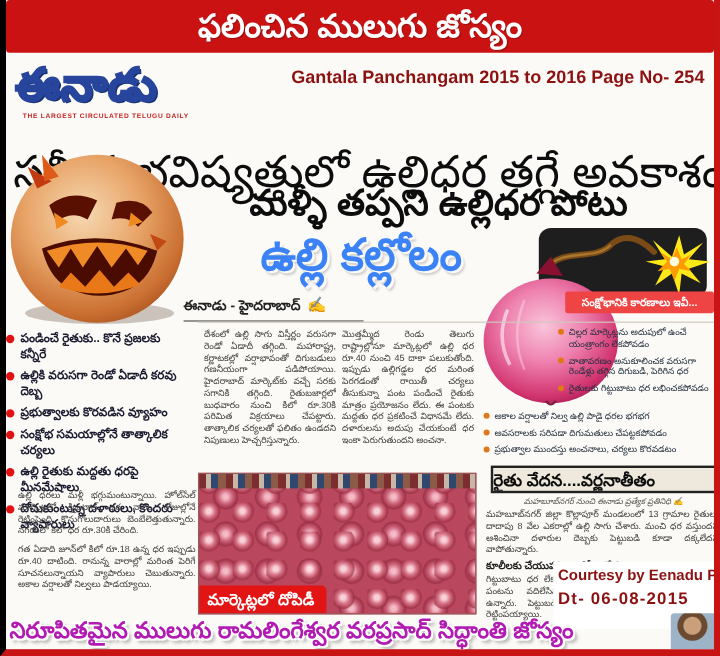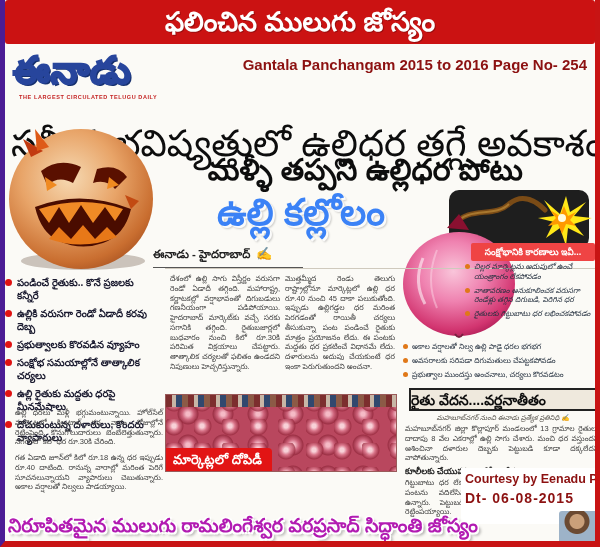--- a/index.html
+++ b/index.html
@@ -1,21 +1,21 @@
 <!DOCTYPE html>
 <html><head>
 <meta charset="utf-8">
 <style>
   * { margin:0; padding:0; box-sizing:border-box; }
   html,body { background:#888; }
   body { font-family:"Liberation Sans", sans-serif; }
   .page {
     position:relative; width:600px; height:547px; margin:0 auto;
     background:#fbfaf6; overflow:hidden;
-    border-left:5px solid #4c1d95; border-right:5px solid #c81414; border-bottom:6px solid #c81414;padding-left:44px;
+    border-left:5px solid #000000; border-right:5px solid #c81414; border-bottom:6px solid #c81414;padding-left:44px;
   }
   
   .banner { position:absolute; left:0; top:0; width:590px; height:44px; background:#cb1212; border-radius:3px; }
   .banner .t { width:100%; text-align:center; line-height:44px; color:#fff; font-weight:bold; font-size:27px;
                text-shadow:1px 1px 0 rgba(0,0,0,.25); white-space:nowrap; }
   
   .logo { position:absolute; left:8px; top:50px; font-size:37px; font-weight:bold; letter-spacing:1px;
           color:#e9efff; -webkit-text-stroke:2.2px #27459c; text-shadow:2px 2px 0 #16306e; white-space:nowrap; }
   .tagline { position:absolute; left:14px; top:94px; font-size:5.5px; font-weight:bold; color:#c42222; letter-spacing:.6px; white-space:nowrap; }
   .gantala { position:absolute; right:8px; top:56px; font-size:15px; font-weight:bold; color:#8c1111; white-space:nowrap; }
@@ -34,34 +34,34 @@
   .lcol { position:absolute; left:0; top:276px; width:152px; }
   .bullet { display:flex; margin-bottom:5px; }
   .bullet .dot { flex:0 0 7px; width:7px; height:7px; border-radius:50%; background:#e01212; margin:3px 5px 0 0; }
   .bullet .txt { font-size:10px; font-weight:bold; color:#1b1b30; line-height:1.3; }
   .tiny { font-size:7.5px; color:#3d3d3d; line-height:1.3; text-align:justify; }
   .lpara { position:absolute; left:10px; top:408px; width:148px; }
   .lpara p { margin-bottom:6px; }
   .mcol1 { position:absolute; left:165px; top:274px; width:110px; height:116px; overflow:hidden; }
   .mcol2 { position:absolute; left:280px; top:274px; width:110px; height:116px; overflow:hidden; }
   
-  .photo { position:absolute; left:160px; top:394px; width:232px; height:78px; border:1px solid #9a5a5a; overflow:hidden;
+  .photo { position:absolute; left:160px; top:394px; width:232px; height:118px; border:1px solid #9a5a5a; overflow:hidden;
     background-color:#b9475e;
     background-image:
       radial-gradient(circle at 8px 7px, rgba(255,224,229,.9) 2px, rgba(228,132,152,.75) 5px, rgba(152,42,62,.7) 9px, transparent 10px),
       radial-gradient(circle at 22px 19px, rgba(255,206,216,.85) 2px, rgba(212,108,132,.7) 6px, rgba(142,37,57,.65) 10px, transparent 11px);
     background-size:28px 24px, 35px 31px; }
   .sacks { position:absolute; left:0; top:0; width:100%; height:12px;
     background:repeating-linear-gradient(90deg,#7c2e2e 0 6px,#c8b6a6 6px 10px,#31486e 10px 16px,#8c5a46 16px 22px); }
   .ribbon { position:absolute; left:0; bottom:0; height:23px; background:#e21414; color:#fff; font-weight:bold;
             font-size:13px; line-height:23px; padding:0 10px 0 7px; border-radius:0 4px 0 0; white-space:nowrap; }
   
   .bluebox { position:absolute; left:466px; top:243px; width:124px; height:18px; background:#ef4444; color:#fff;
              font-size:9px; font-weight:bold; text-align:center; line-height:18px; border-radius:2px; white-space:nowrap; overflow:hidden; }
-  .rlist1 { position:absolute; left:460px; top:262px; width:130px;font-style:italic; }
+  .rlist1 { position:absolute; left:460px; top:272px; width:130px; }
   .rlist2 { position:absolute; left:398px; top:342px; width:192px; }
   .rb { display:flex; margin-bottom:4px; }
   .rb .dot { flex:0 0 5px; width:5px; height:5px; border-radius:50%; background:#e07818; margin:2px 4px 0 0; }
   .rb .txt { font-size:7.5px; color:#24303f; line-height:1.3; }
   
   .fbox { position:absolute; left:404px; top:388px; width:188px; height:23px; border:2px solid #222; background:#efe9dd;
           text-align:left; font-size:14px; font-weight:bold; color:#0c0c0c; line-height:20px; white-space:nowrap; overflow:hidden; }
   .fby { position:absolute; left:404px; top:414px; width:188px; text-align:center; font-size:6.8px; color:#55514a; font-style:italic; white-space:nowrap; }
   .fpara { position:absolute; left:400px; top:424px; width:194px; }
   .fsub { position:absolute; left:400px; top:466px; width:194px; font-size:8.5px; font-weight:bold; color:#222; }

